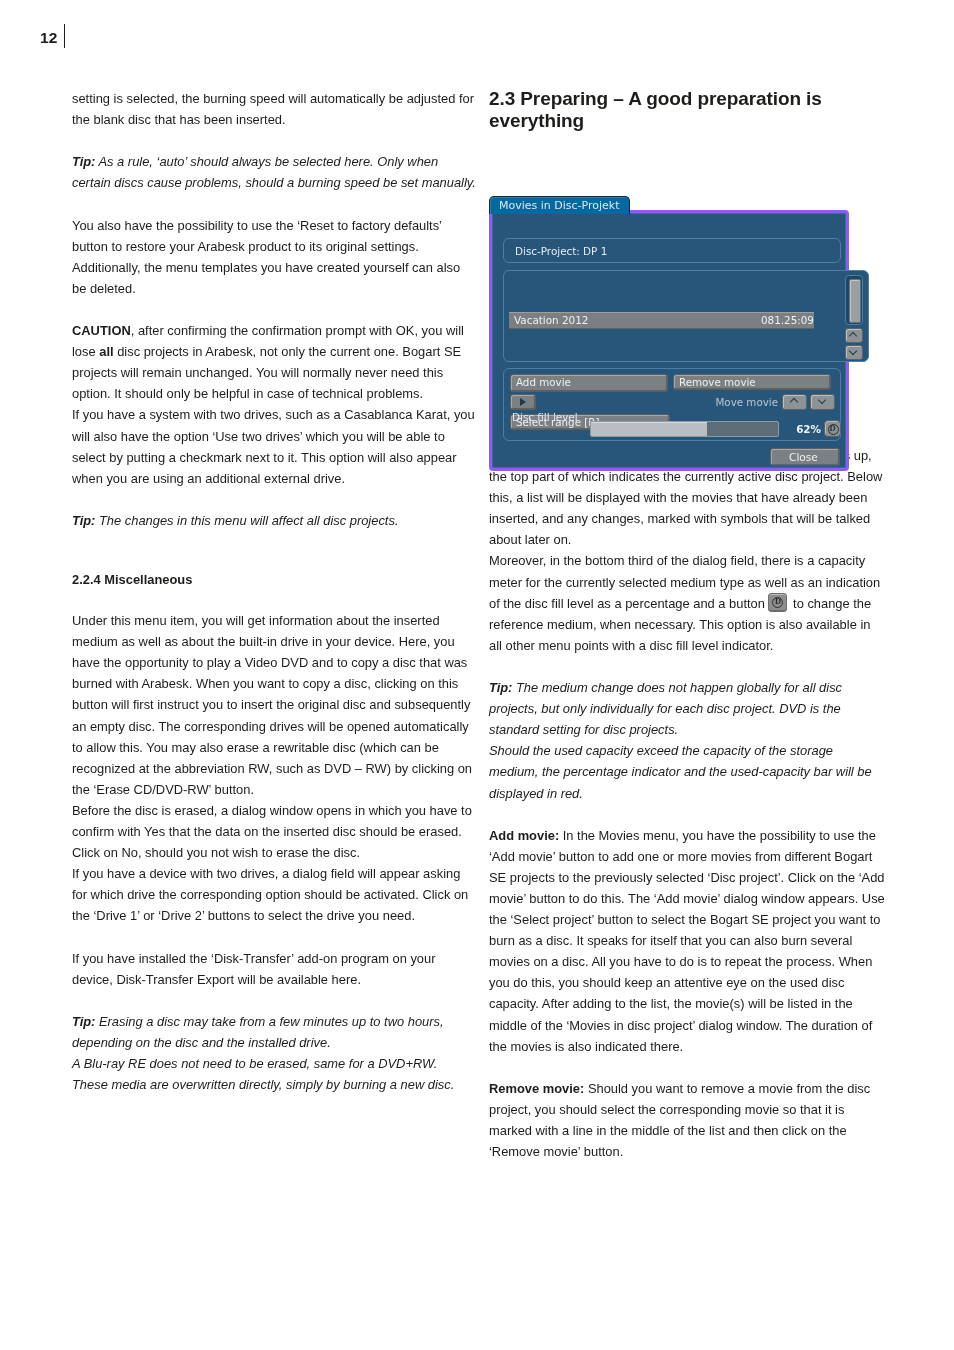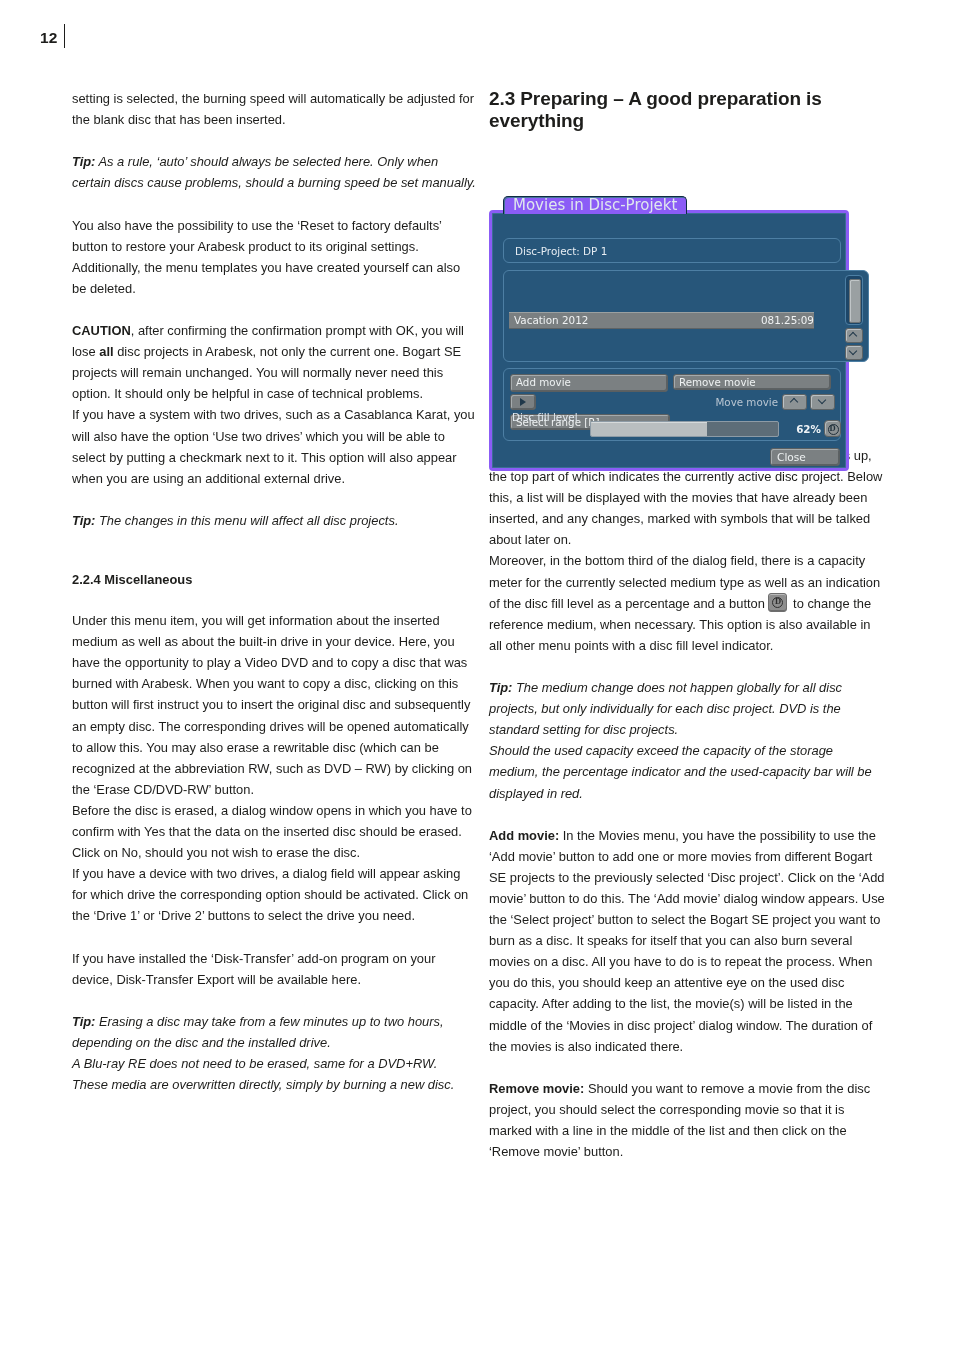--- a/index.html
+++ b/index.html
@@ -130,29 +130,29 @@
     width: 360px;
     height: 261px;
     background: #27567a;
     border: 3px solid #8b5cf6;
     border-radius: 4px;
     box-sizing: border-box;
     box-shadow: inset 0 0 0 1px #3b6e94;
   }
   .shot-tab {
     position: absolute;
-    left: 14px; top: 0;
+    left: 0; top: 0;
     height: 17px;
     padding: 0 9px 0 9px;
-    background: #8b5cf6;
+    background: #0369a1;
     border: 1px solid #0f2b41;
     border-bottom: none;
     border-radius: 5px 5px 0 0;
     color: #dfe7ee;
-    font-size: 15px;
+    font-size: 11px;
     line-height: 17px;
     white-space: nowrap;
     box-shadow: inset 1px 1px 0 #45769b;
   }
 
   .panel {
     position: absolute;
     background: #27567a;
     border: 1px solid #4d7fa4;
     border-radius: 6px;
@@ -382,21 +382,21 @@
     left: 278px; top: 235px;
     width: 70px; height: 18px;
     background: #7b8082;
     border: 1px solid #5a5f61;
     border-radius: 3px;
     box-sizing: border-box;
     box-shadow: inset 1px 1px 0 #a5aaac, inset -1px -1px 0 #5c6163;
     color: #eef1f2;
     font-size: 10.6px;
     line-height: 17px;
-    padding-left: 6px;
+    padding-left: 18px;
     white-space: nowrap;
   }
 </style>
 </head>
 <body>
 
 <div class="page-head">
   <div class="page-number">12</div>
   <div class="head-rule"></div>
 </div>

